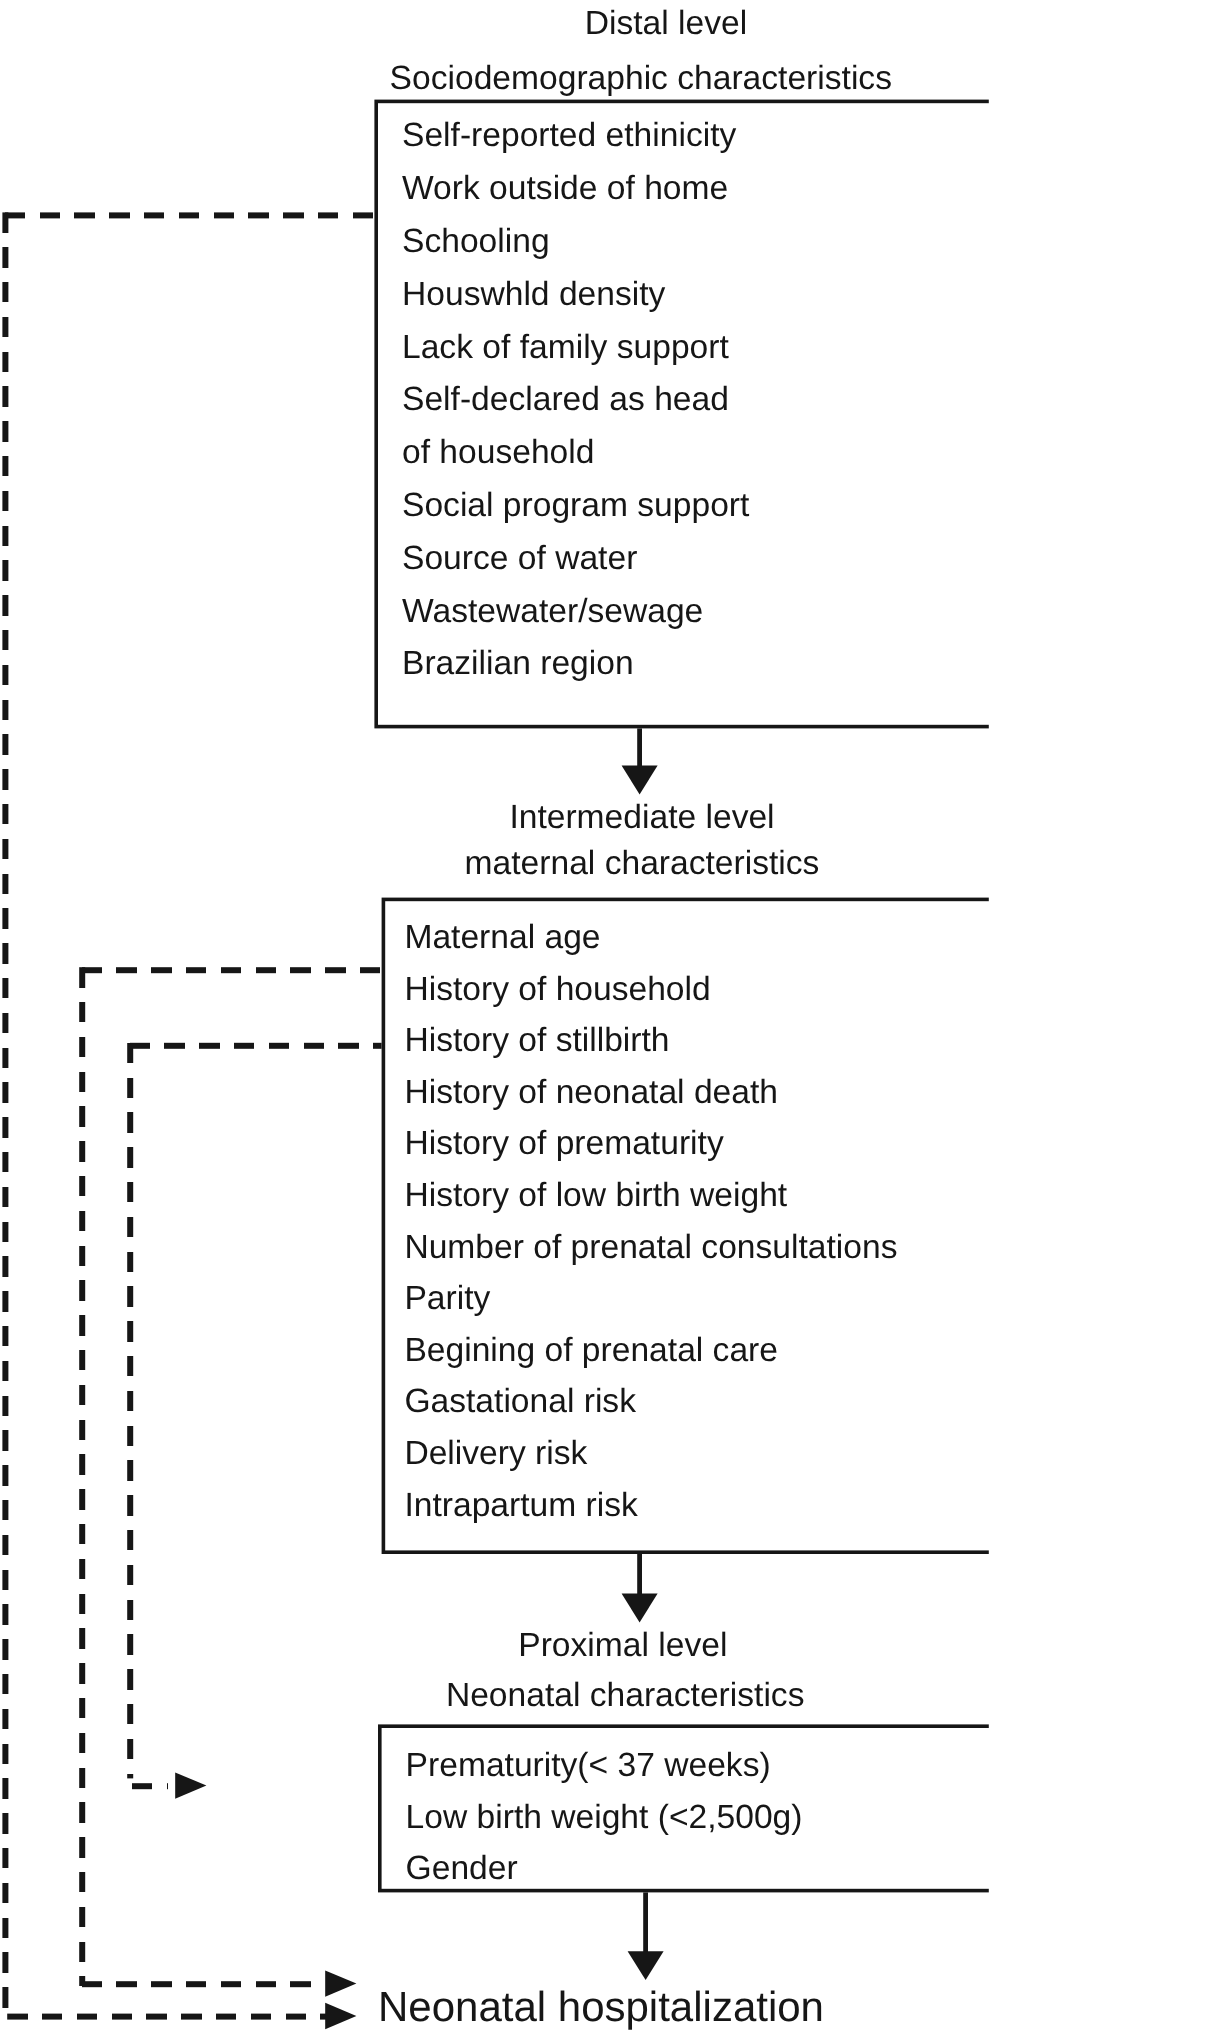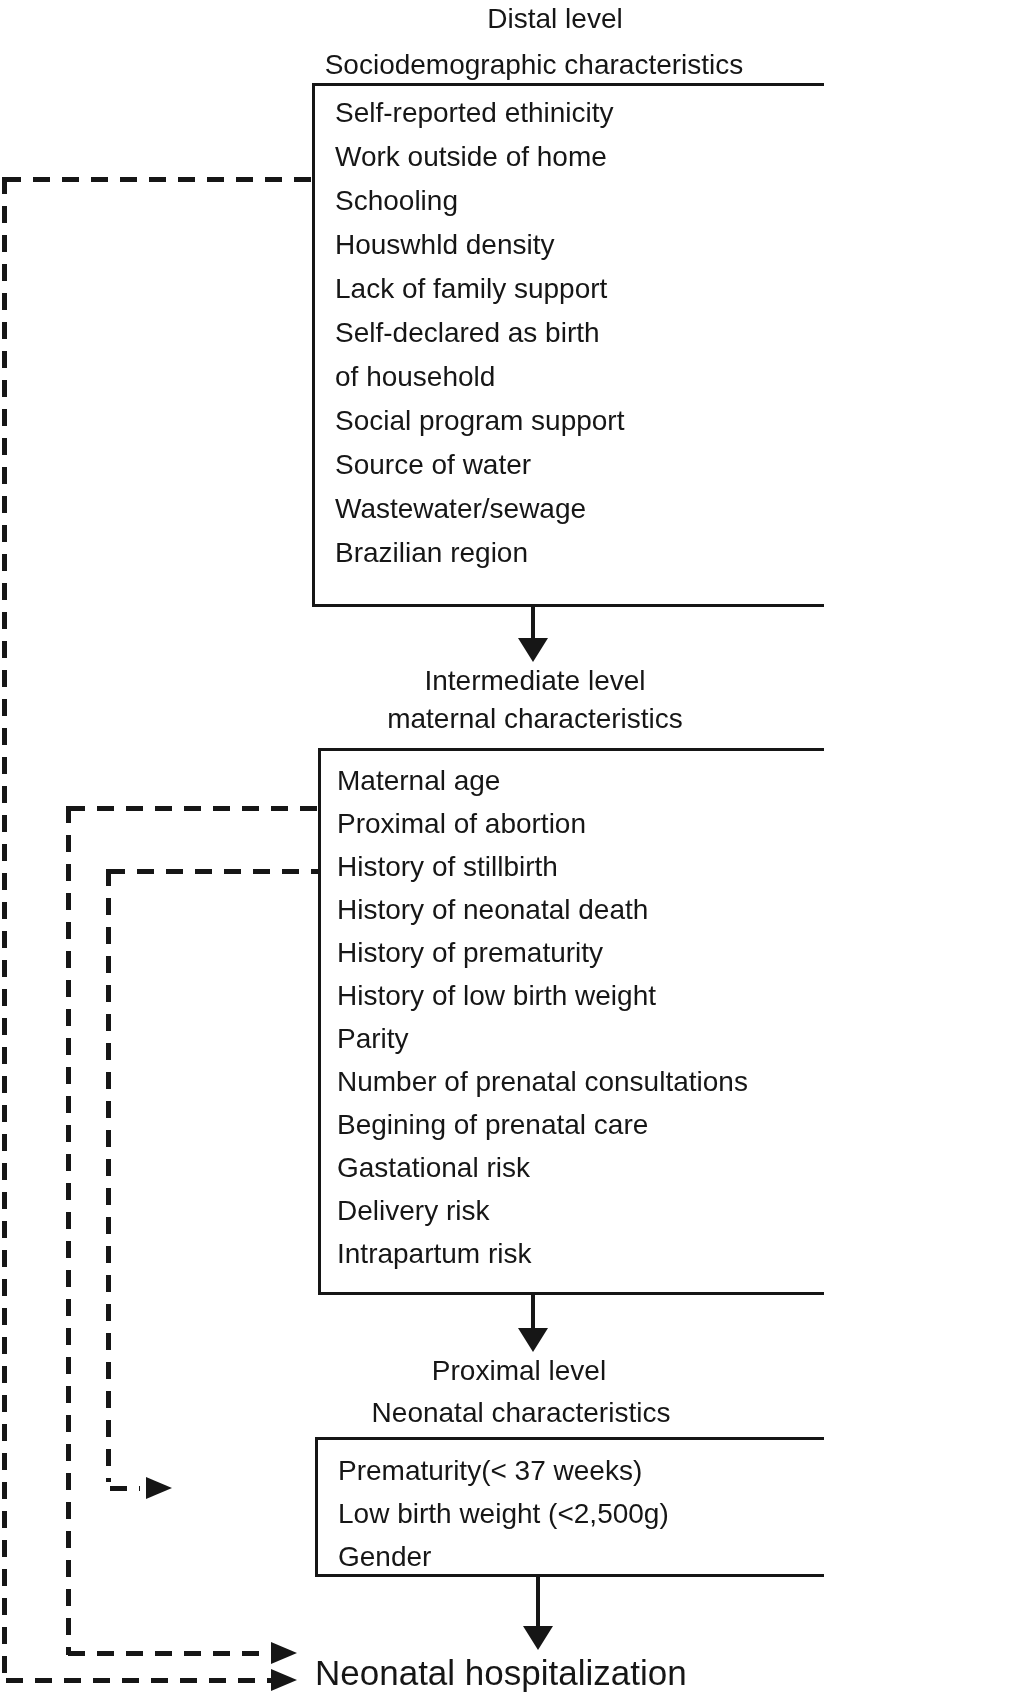--- a/index.html
+++ b/index.html
@@ -31,43 +31,43 @@
 
   <div class="hd" style="left:255px;top:2px;width:600px;">Distal level</div>
   <div class="hd" style="left:234px;top:48px;width:600px;">Sociodemographic characteristics</div>
 
   <div class="box b1" style="left:312px;top:83px;width:525px;height:524px;padding:5px 0 16px 20px;">
     <div class="bl">Self-reported ethinicity</div>
     <div class="bl">Work outside of home</div>
     <div class="bl">Schooling</div>
     <div class="bl">Houswhld density</div>
     <div class="bl">Lack of family support</div>
-    <div class="bl">Self-declared as birth</div>
+    <div class="bl">Self-declared as head</div>
     <div class="bl">of household</div>
     <div class="bl">Social program support</div>
     <div class="bl">Source of water</div>
     <div class="bl">Wastewater/sewage</div>
     <div class="bl">Brazilian region</div>
   </div>
 
   <div class="sl" style="left:531px;top:607px;height:33px;"></div>
   <div class="ad" style="left:518px;top:638px;"></div>
 
   <div class="hd" style="left:235px;top:664px;width:600px;">Intermediate level</div>
   <div class="hd" style="left:235px;top:702px;width:600px;">maternal characteristics</div>
 
   <div class="box b2" style="left:318px;top:748px;width:553px;height:547px;padding:8px 0 0 16px;">
     <div class="bl">Maternal age</div>
-    <div class="bl">Proximal of abortion</div>
+    <div class="bl">History of household</div>
     <div class="bl">History of stillbirth</div>
     <div class="bl">History of neonatal death</div>
     <div class="bl">History of prematurity</div>
     <div class="bl">History of low birth weight</div>
+    <div class="bl">Number of prenatal consultations</div>
     <div class="bl">Parity</div>
-    <div class="bl">Number of prenatal consultations</div>
     <div class="bl">Begining of prenatal care</div>
     <div class="bl">Gastational risk</div>
     <div class="bl">Delivery risk</div>
     <div class="bl">Intrapartum risk</div>
   </div>
 
   <div class="sl" style="left:531px;top:1295px;height:35px;"></div>
   <div class="ad" style="left:518px;top:1328px;"></div>
 
   <div class="hd" style="left:219px;top:1354px;width:600px;">Proximal level</div>

